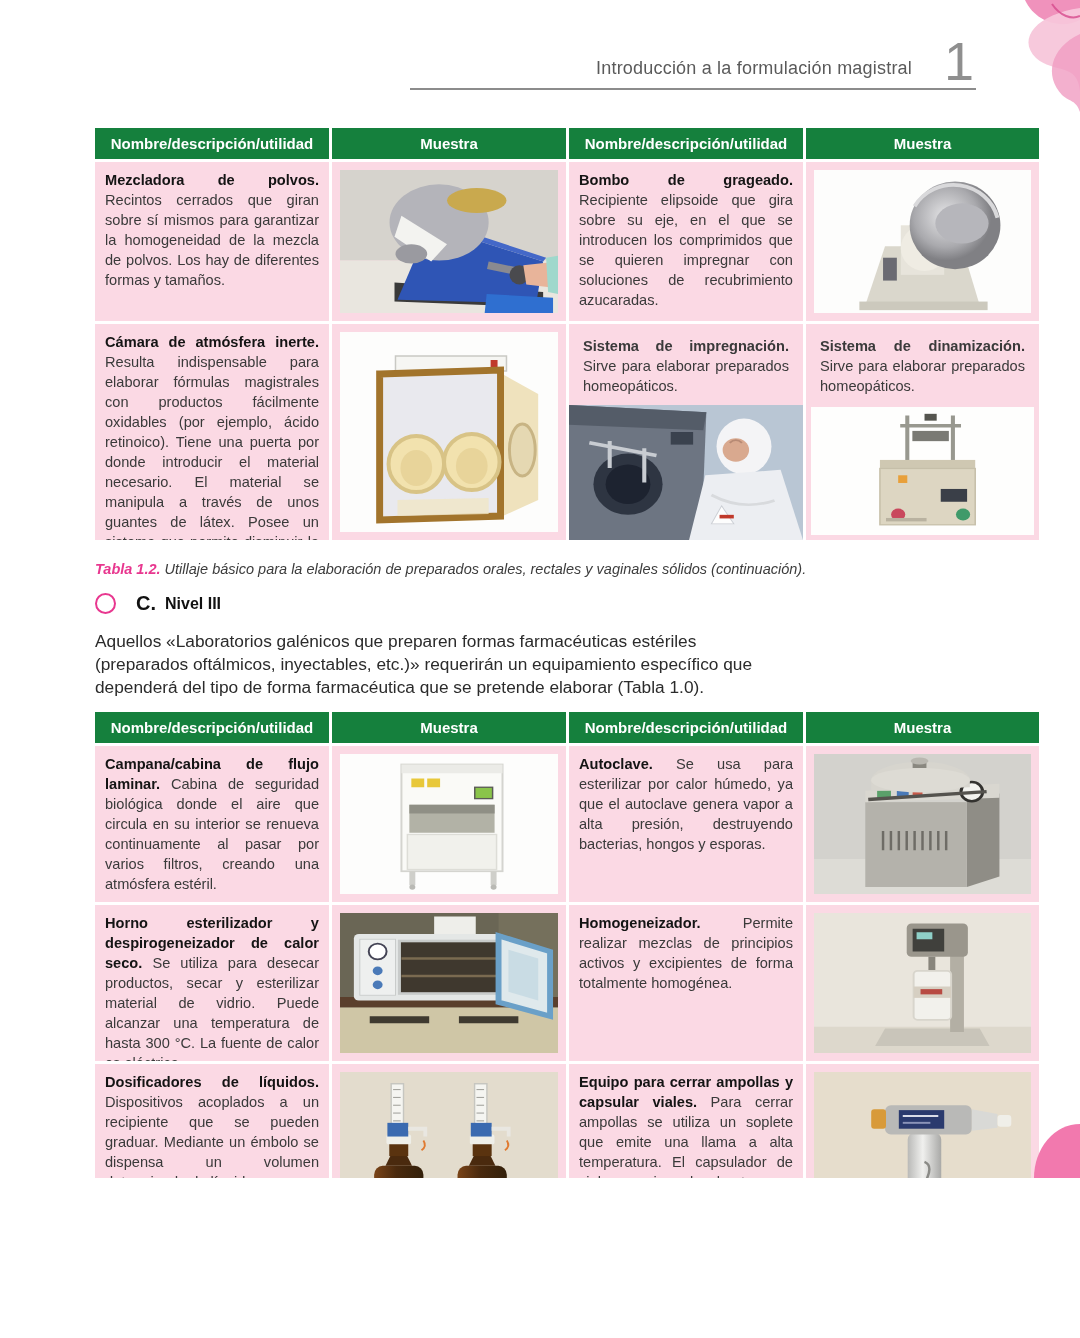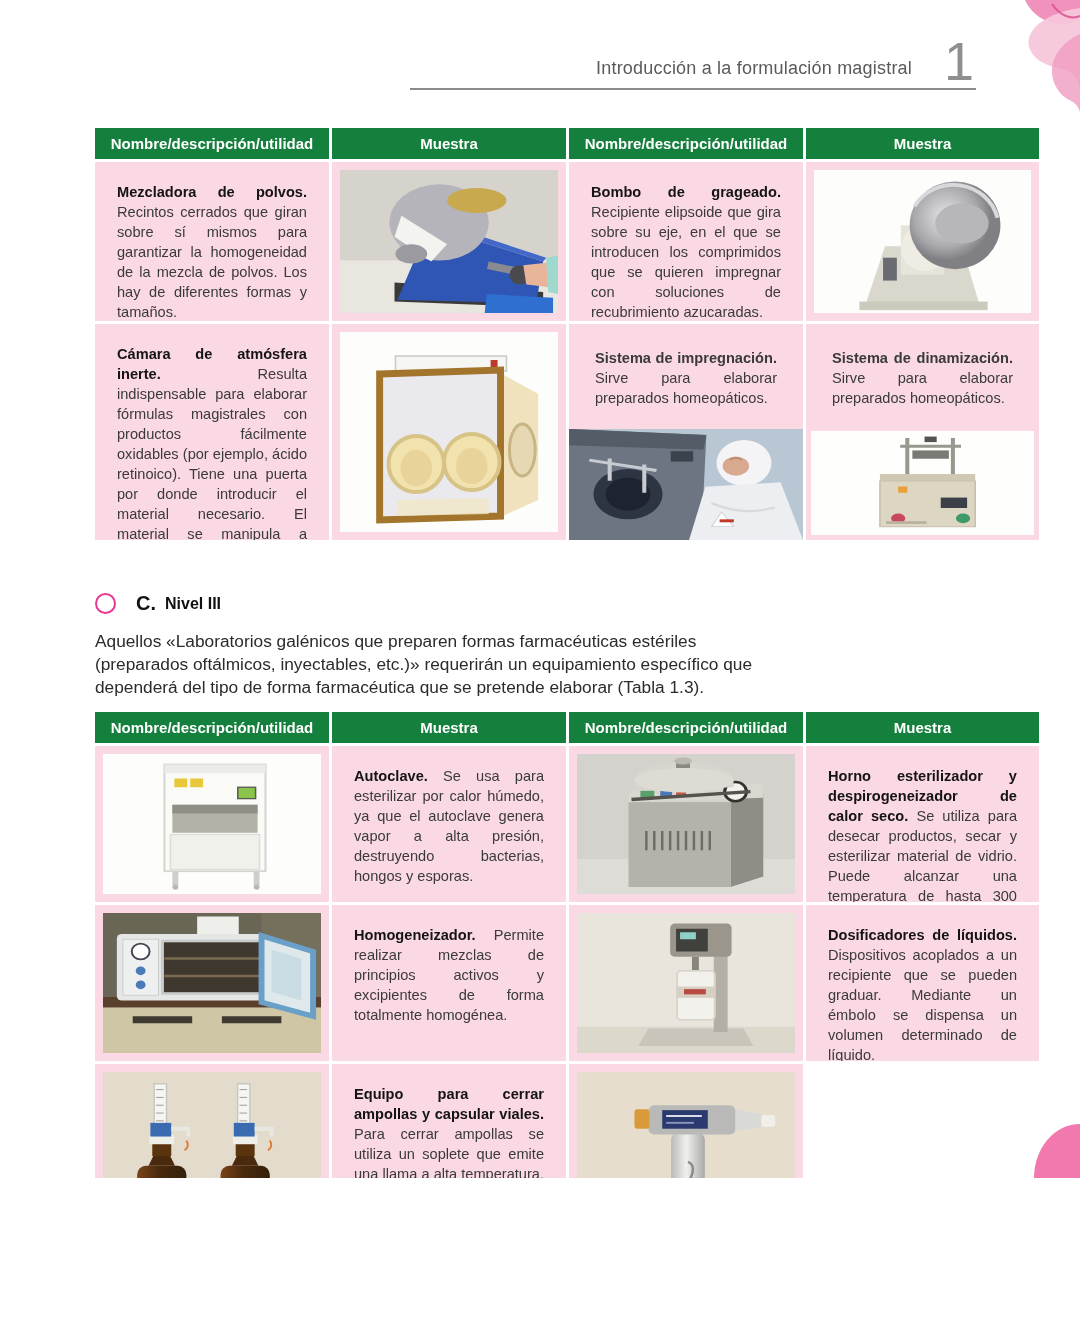--- a/index.html
+++ b/index.html
@@ -12,27 +12,27 @@
   .hdr-rule{position:absolute;top:88px;left:410px;width:566px;height:2px;background:#8c8c8c;}
   .corner-art{position:absolute;top:0;right:0;width:160px;height:125px;}
 
   
   .tbl{position:absolute;left:95px;width:941px;display:grid;gap:3px;background:#ffffff;}
   .t12{top:128px;grid-template-columns:234px 234px 234px 233px;grid-template-rows:31px 159px 216px;}
   .t13{top:712px;grid-template-columns:234px 234px 234px 233px;grid-template-rows:31px 156px 156px 192px;}
   .th{background:#15803d;color:#ffffff;font-weight:bold;font-size:15px;display:flex;
       align-items:center;justify-content:center;}
   .cell{background:#fbd9e4;overflow:hidden;}
-  .txtcell p{margin:12px;padding:9px 10px 0 10px;font-size:14.6px;line-height:1.37;
+  .txtcell p{margin:0;padding:9px 10px 0 10px;font-size:14.6px;line-height:1.37;
       text-align:justify;color:#3a3a3a;}
   .txtcell b{color:#141414;}
   .imgcell{display:flex;align-items:stretch;justify-content:stretch;padding:8px;}
   .imgcell svg{width:100%;height:100%;display:block;}
   .combo{display:flex;flex-direction:column;}
-  .combo .ctext{margin:16px;padding:9px 10px 4px 10px;font-size:14.6px;line-height:1.37;
+  .combo .ctext{margin:4px;padding:9px 10px 4px 10px;font-size:14.6px;line-height:1.37;
       text-align:justify;color:#3a3a3a;}
   .combo .cimg{flex:1;overflow:hidden;}
   .combo .cimg.bleed{margin:0;}
   .combo .cimg.inset{margin:2px 5px 5px 5px;}
   .combo .cimg svg{width:100%;height:100%;display:block;}
 
   
   .caption{position:absolute;left:95px;font-size:14.5px;font-style:italic;color:#3c3c3c;}
   .caption b{color:#e8378f;font-weight:bold;}
   .cap12{top:546px;}
@@ -178,34 +178,42 @@
           <rect x="86" y="80" width="9" height="9" fill="#e8a03a"></rect>
           <rect x="128" y="96" width="26" height="15" fill="#3a3f48"></rect>
           <circle cx="86" cy="126" r="7" fill="#c9485d"></circle>
           <circle cx="150" cy="126" r="7" fill="#3f9a6a"></circle>
           <rect x="74" y="130" width="40" height="4" fill="#b9b2a0"></rect>
         </svg>
       </div>
     </div>
   </div>
 
+  <p class="caption cap12">
+    <b>Tabla 1.2.</b>
+    <span>Utillaje básico para la elaboración de preparados orales, rectales y vaginales sólidos (continuación).</span>
+  </p>
 
   <div class="sect">
     <span class="ring"></span>
     <span class="sect-lab">C.</span>
     <span class="sect-tit">Nivel III</span>
   </div>
-  <p class="bodypar">Aquellos «Laboratorios galénicos que preparen formas farmacéuticas estériles (preparados oftálmicos, inyectables, etc.)» requerirán un equipamiento específico que dependerá del tipo de forma farmacéutica que se pretende elaborar (Tabla 1.3).</p>
+  <p class="bodypar">Aquellos «Laboratorios galénicos que preparen formas farmacéuticas estériles (preparados oftálmicos, inyectables, etc.)» requerirán un equipamiento específico que dependerá del tipo de forma farmacéutica que se pretende elaborar (Tabla 1.0).</p>
 
   <div class="tbl t13">
     <div class="th">Nombre/descripción/utilidad</div>
     <div class="th">Muestra</div>
     <div class="th">Nombre/descripción/utilidad</div>
     <div class="th">Muestra</div>
 
+    <div class="cell txtcell">
+      <p><b>Campana/cabina de flujo laminar.</b>
+         <span>Cabina de seguridad biológica donde el aire que circula en su interior se renueva continuamente al pasar por varios filtros, creando una atmósfera estéril.</span></p>
+    </div>
     <div class="cell imgcell">
       <svg viewBox="0 0 220 160" preserveAspectRatio="none">
         <rect width="220" height="160" fill="#fdfdfc"></rect>
         <rect x="62" y="12" width="102" height="122" fill="#fafaf7" stroke="#d4d4cf" stroke-width="2"></rect>
         <rect x="62" y="12" width="102" height="10" fill="#ebebe7"></rect>
         <rect x="72" y="28" width="13" height="10" fill="#e8c83a"></rect>
         <rect x="88" y="28" width="13" height="10" fill="#e8c83a"></rect>
         <rect x="136" y="38" width="18" height="13" fill="#8ac44a" stroke="#5a5a55" stroke-width="1.5"></rect>
         <rect x="70" y="58" width="86" height="32" fill="#b2b2a6"></rect>
         <rect x="70" y="58" width="86" height="10" fill="#8f8f85"></rect>

